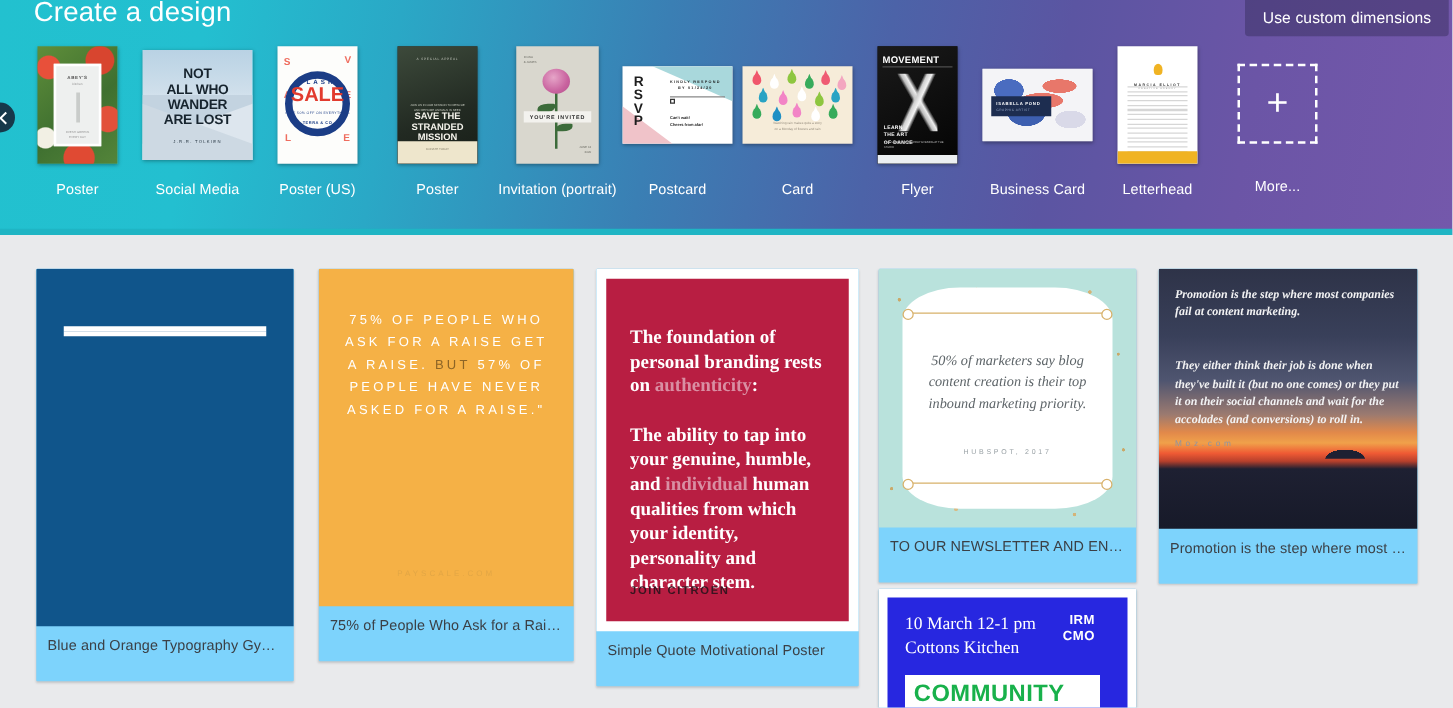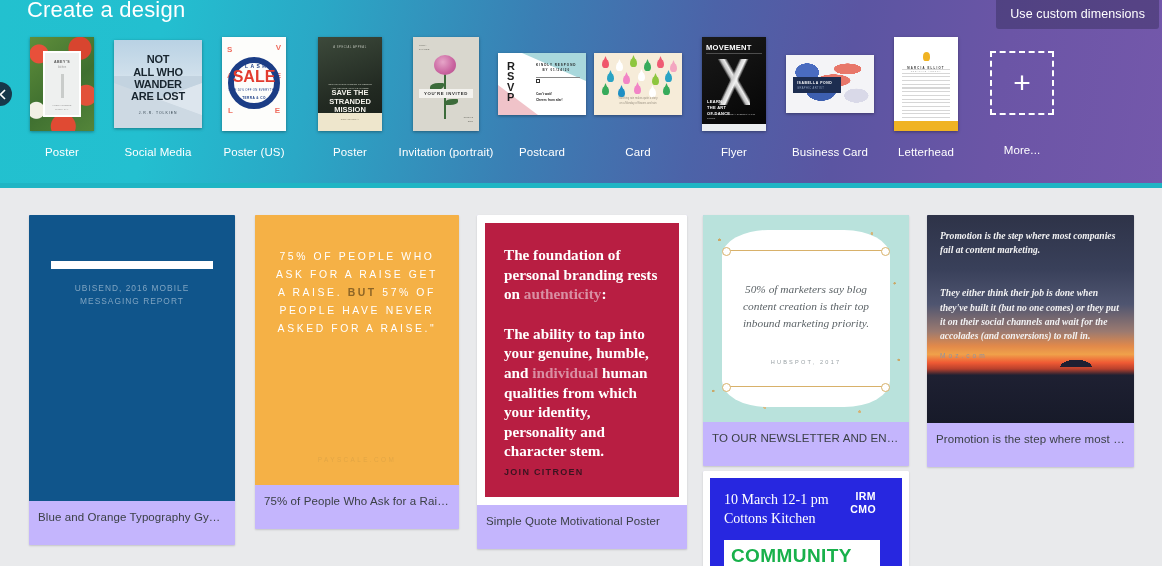--- a/index.html
+++ b/index.html
@@ -189,21 +189,21 @@
     position:absolute; top:188px; left:0; width:1162px; height:378px;
     background:#e9eaec;
     padding:17px 0 0 0;
     overflow:hidden;
   }
   #design-grid-inner{
     position:relative; width:1162px; height:380px;
   }
   .design-card {
     position:absolute;
-    background:#c4b5fd;
+    background:#7dd3fc;
     box-shadow:0 1px 2px rgba(0,0,0,.16);
     border-radius:1px;
     cursor:pointer;
     overflow:hidden;
   }
   .card-preview { position:relative; overflow:hidden; }
   .card-caption {
     font-size:11.5px; color:#3b4046; padding:10px 9px 22px 9px;
     white-space:nowrap; overflow:hidden; text-overflow:ellipsis;
     letter-spacing:.1px;
@@ -223,30 +223,30 @@
     margin-top:13px; line-height:1.55;
   }
 
   
   #card-raise { left:255px; top:10px; width:204px; }
   #card-raise .card-preview{ height:270px; background:#f5b146; }
   #card-raise .q{
     color:#ffffff; font-size:10.4px; letter-spacing:2.6px; line-height:1.72;
     text-align:center; padding:33px 20px 0 20px; font-weight:300;
   }
-  #card-raise .q .dark{ color:#8d6526; font-weight:700; }
+  #card-raise .q .dark{ color:#8d6526; font-weight:400; }
   #card-raise .src{
     position:absolute; left:0; right:0; bottom:22px; text-align:center;
     font-size:6.4px; letter-spacing:2.4px; color:#e2a645;
   }
 
   
   #card-quote { left:477px; top:10px; width:210px; }
   #card-quote .card-preview{ height:290px; background:#ffffff; padding:8px; }
-  #card-quote .inner{ background:#b81e42; height:100%; padding:22px 19px 0 19px; position:relative;}
+  #card-quote .inner{ background:#b81e42; height:100%; padding:37px 19px 0 19px; position:relative;}
   #card-quote .p {
     color:#ffffff; font-family:"Liberation Serif", serif; font-weight:bold;
     font-size:15.2px; line-height:1.29; letter-spacing:0;
   }
   #card-quote .p.second{ margin-top:20px; }
   #card-quote .p .muted{ color:#d98fa3; }
   #card-quote .author{
     position:absolute; left:19px; bottom:20px;
     color:#3a1420; font-size:9px; font-weight:bold; letter-spacing:1.3px;
   }
@@ -553,21 +553,20 @@
   </div>
 </div>
 
 <div id="design-grid">
 <div id="design-grid-inner">
 
   <div class="design-card" id="card-gym">
     <div class="card-preview">
       <div class="rule"></div>
       <div class="rule b"></div>
-      <div class="src">UBISEND, 2016 MOBILE MESSAGING REPORT</div>
     </div>
     <div class="card-caption">Blue and Orange Typography Gym P...</div>
   </div>
 
   <div class="design-card" id="card-raise">
     <div class="card-preview">
       <div class="q">
         <span>75% OF PEOPLE WHO ASK FOR A RAISE GET A RAISE.</span>
         <span class="dark">BUT</span>
         <span>57% OF PEOPLE HAVE NEVER ASKED FOR A RAISE."</span>

